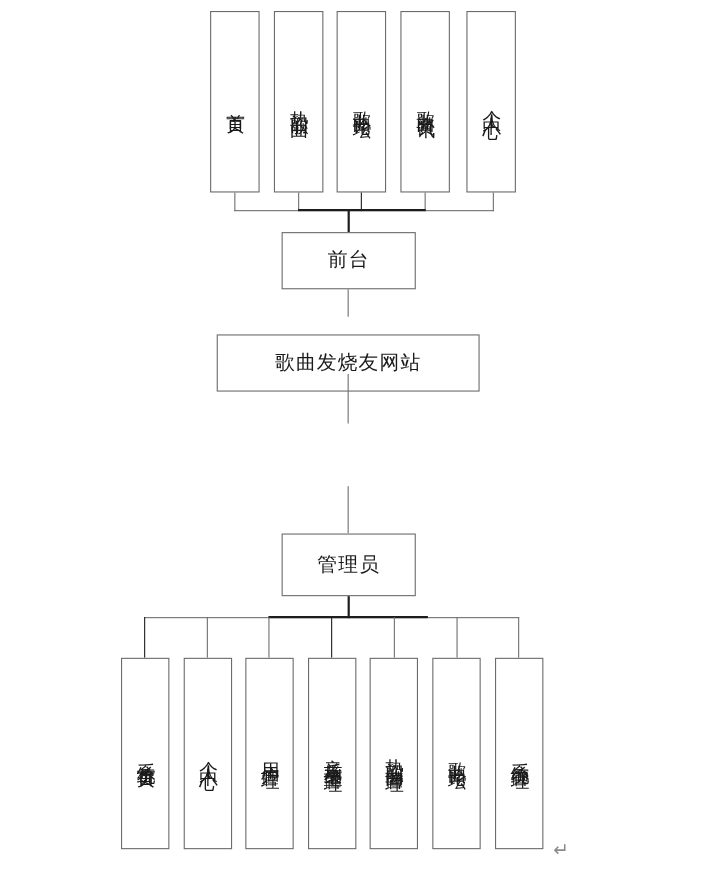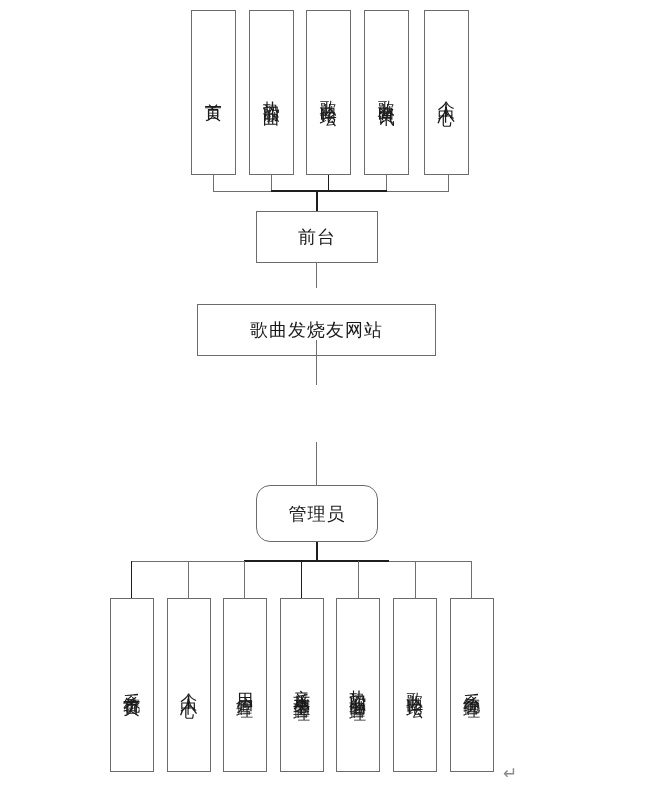--- a/index.html
+++ b/index.html
@@ -117,21 +117,21 @@
 
   <div class="node horiz" style="left:197px; top:288px; width:239px; height:52px;margin-top:16px;">
     <span class="lbl">歌曲发烧友网站</span>
   </div>
 
   <div class="ln v" style="left:316px; top:340px; height:45px;"></div>
 
 
   <div class="ln v" style="left:316px; top:442px; height:43px;"></div>
 
-  <div class="node horiz" style="left:256px; top:485px; width:122px; height:57px;border-radius:14px;">
+  <div class="node horiz" style="left:256px; top:485px; width:122px; height:57px;">
     <span class="lbl">管理员</span>
   </div>
 
   <div class="ln v thick dark" style="left:316px; top:542px; height:20px;"></div>
 
   <div class="ln h" style="left:131px; top:561px; width:341px;"></div>
   <div class="ln h thick dark" style="left:244px; top:560px; width:145px;"></div>
 
   <div class="ln v dark" style="left:131px; top:561px; height:37px;"></div>
   <div class="ln v" style="left:188px; top:561px; height:37px;"></div>

